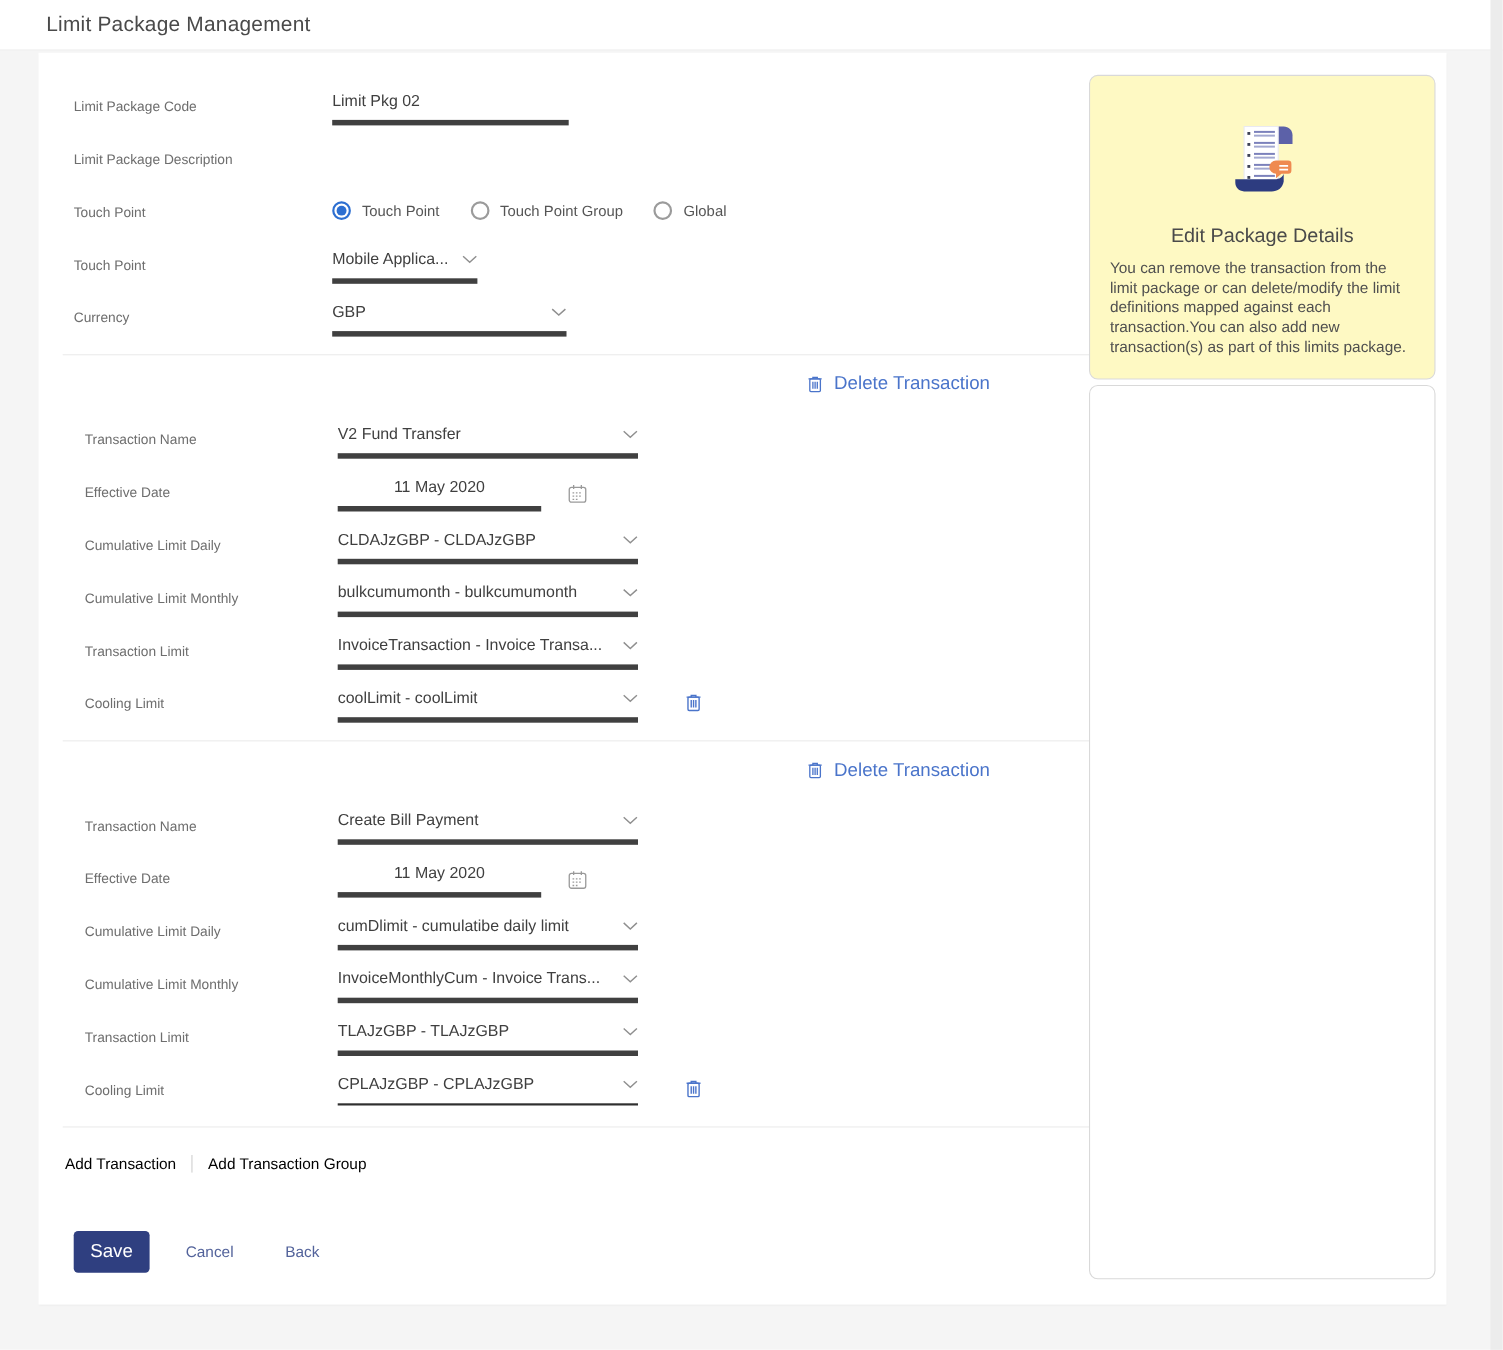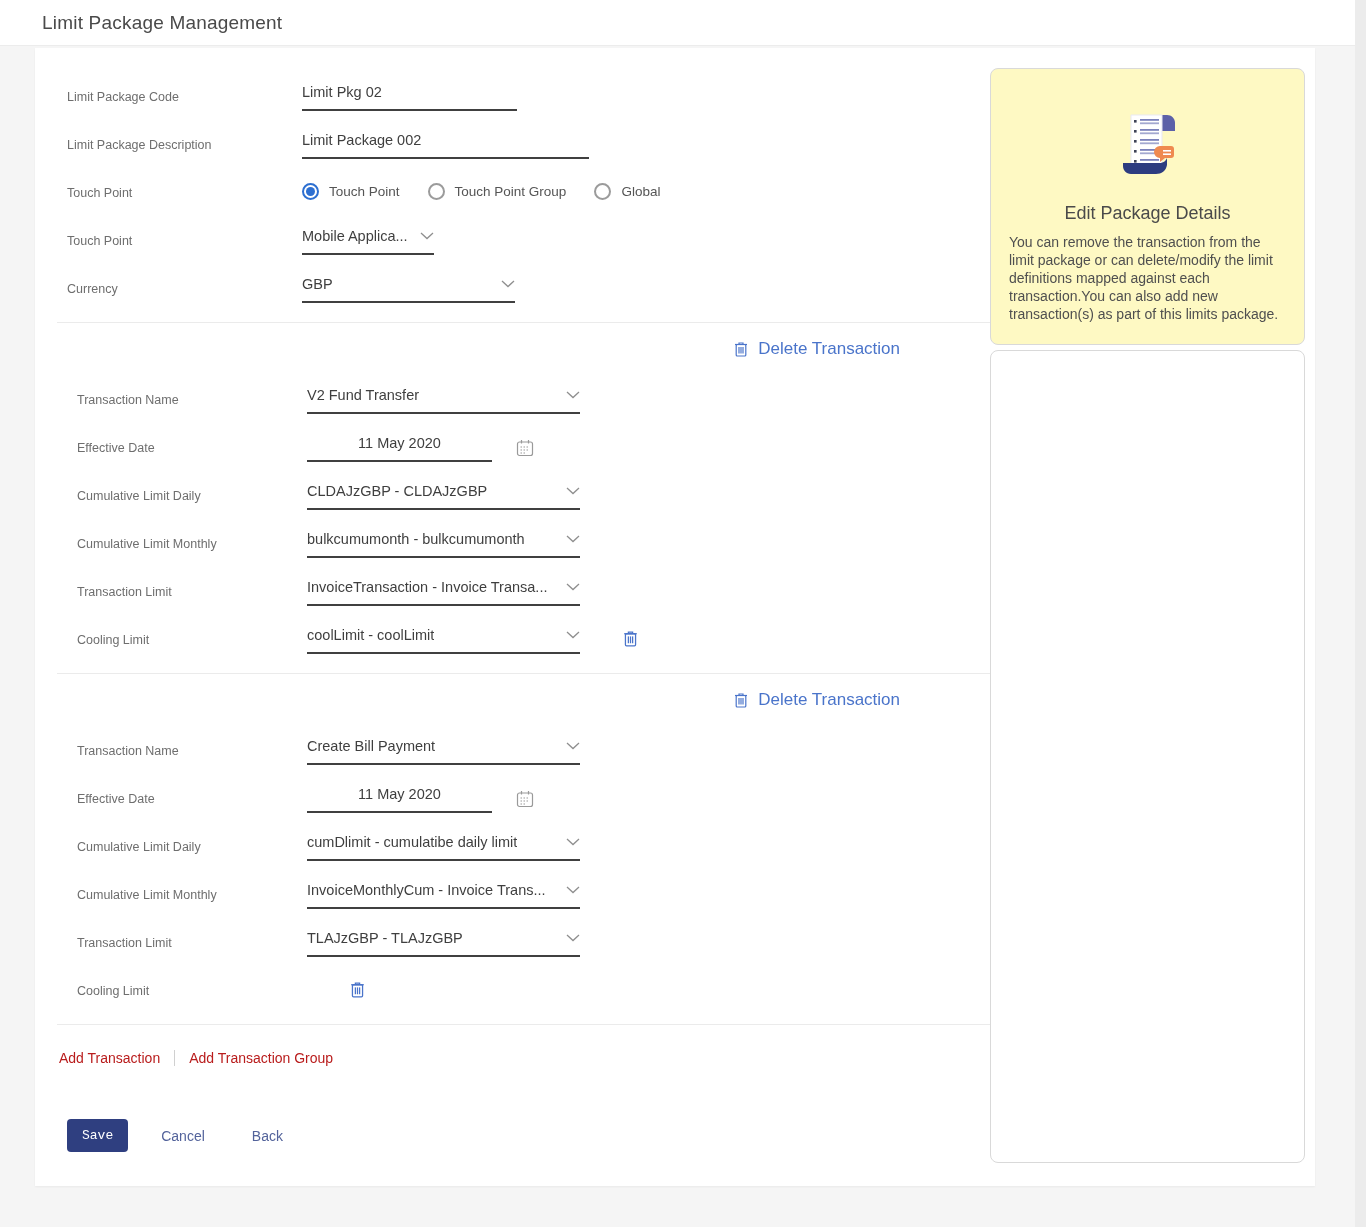--- a/index.html
+++ b/index.html
@@ -31,21 +31,21 @@
   
   .form-area { position:absolute; left:12px; top:0; width:955px; }
 
   .row { display:flex; align-items:flex-start; height:48px; }
   .row .lbl {
     width:235px; flex:0 0 235px; font-size:12.5px; color:#6e6e6e; padding-top:8px;
   }
   .t-row .lbl { width:230px; flex:0 0 230px; }
 
   .field {
-    border-bottom:2px solid #404040; padding-bottom:9px; padding-top:2px;
+    border-bottom:5px solid #404040; padding-bottom:9px; padding-top:2px;
     display:flex; align-items:center; justify-content:space-between;
     font-size:14.5px; color:#3f3f3f;
   }
   .field.focused { border-bottom:2px solid #2f2f2f; }
   .field .val { white-space:nowrap; overflow:hidden; }
   .chev { flex:0 0 auto; margin-left:8px; }
 
   .top-form { padding-left:20px; margin-top:34px; }
   .w-code { width:215px; }
   .w-desc { width:287px; }
@@ -74,28 +74,28 @@
     position:absolute; top:16px; right:102px;
     display:flex; align-items:center; gap:9px; cursor:pointer;
   }
   .delete-link .dl-text { font-size:17px; color:#4a74ca; }
   .date-wrap { display:flex; align-items:center; }
   .cal-btn { margin-left:24px; cursor:pointer; display:inline-flex; }
   .row-trash { margin-left:42px; margin-top:4px; cursor:pointer; display:inline-flex; }
 
   
   .add-links { display:flex; align-items:center; gap:14px; padding:18px 0 0 12px; height:48px; }
-  .add-links a { font-size:14px; color:#b91c1c; text-decoration:none; cursor:pointer; }
+  .add-links a { font-size:14px; color:#000000; text-decoration:none; cursor:pointer; }
   .v-sep { width:1px; height:16px; background:#d0d0d0; }
 
   .btn-row { display:flex; align-items:center; margin:46px 0 0 20px; }
   .save-btn {
-    background:#2f3f80; color:#ffffff; font-size:13px; font-weight:500;
+    background:#2f3f80; color:#ffffff; font-size:17px; font-weight:500;
     border:none; border-radius:4px; padding:9px 15px; min-width:54px; cursor:pointer;
-    font-family:Liberation Mono, monospace;
+    font-family:Liberation Sans, sans-serif;
   }
   .link-btn {
     background:none; border:none; font-size:14px; color:#53639b; cursor:pointer;
     font-family:"Liberation Sans", sans-serif;
   }
   .link-cancel { margin-left:33px; }
   .link-back { margin-left:47px; }
 
   
   .right-col { position:absolute; left:955px; top:20px; width:315px; }
@@ -130,23 +130,20 @@
 
       <div class="row">
         <div class="lbl">Limit Package Code</div>
         <div class="field w-code">
           <span class="val">Limit Pkg 02</span>
         </div>
       </div>
 
       <div class="row">
         <div class="lbl">Limit Package Description</div>
-        <div class="field w-desc">
-          <span class="val">Limit Package 002</span>
-        </div>
       </div>
 
       <div class="row">
         <div class="lbl">Touch Point</div>
         <div class="radio-row">
           <span class="radio-opt sel">
             <span class="radio-circ">
                 <span class="radio-dot"></span>
               </span>
             <span class="radio-lbl">Touch Point</span>
@@ -380,20 +377,28 @@
             <span class="chev">
               <svg width="14" height="8">
                   <polyline points="1,1 7,6.5 13,1" fill="none" stroke="#8f8f8f" stroke-width="1.3"></polyline>
                 </svg>
             </span>
           </div>
         </div>
 
         <div class="row t-row">
           <div class="lbl">Cooling Limit</div>
+          <div class="field focused">
+            <span class="val">CPLAJzGBP - CPLAJzGBP</span>
+            <span class="chev">
+              <svg width="14" height="8">
+                  <polyline points="1,1 7,6.5 13,1" fill="none" stroke="#8f8f8f" stroke-width="1.3"></polyline>
+                </svg>
+            </span>
+          </div>
           <span class="row-trash">
             <svg width="17" height="19" viewBox="0 0 16 18" fill="none" stroke="#4a74ca" stroke-width="1.2">
               <path d="M2 4.5 h12"></path>
                 <path d="M6 4.5 V3 h4 v1.5"></path>
               <rect x="3.2" y="4.5" width="9.6" height="11.5" rx="1"></rect>
               <line x1="6" y1="7" x2="6" y2="13.5"></line>
                 <line x1="8" y1="7" x2="8" y2="13.5"></line>
                 <line x1="10" y1="7" x2="10" y2="13.5"></line>
             </svg>
           </span>

